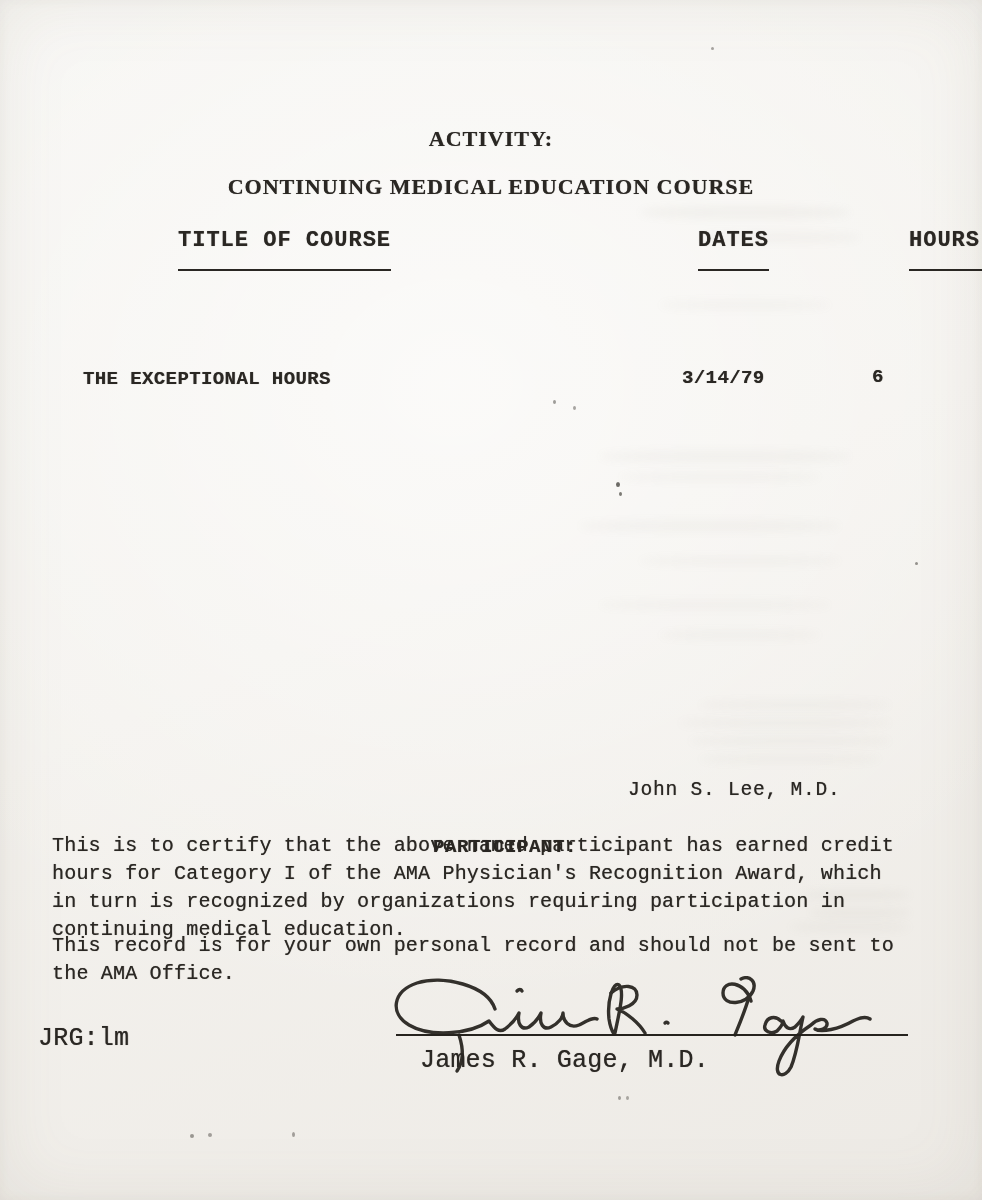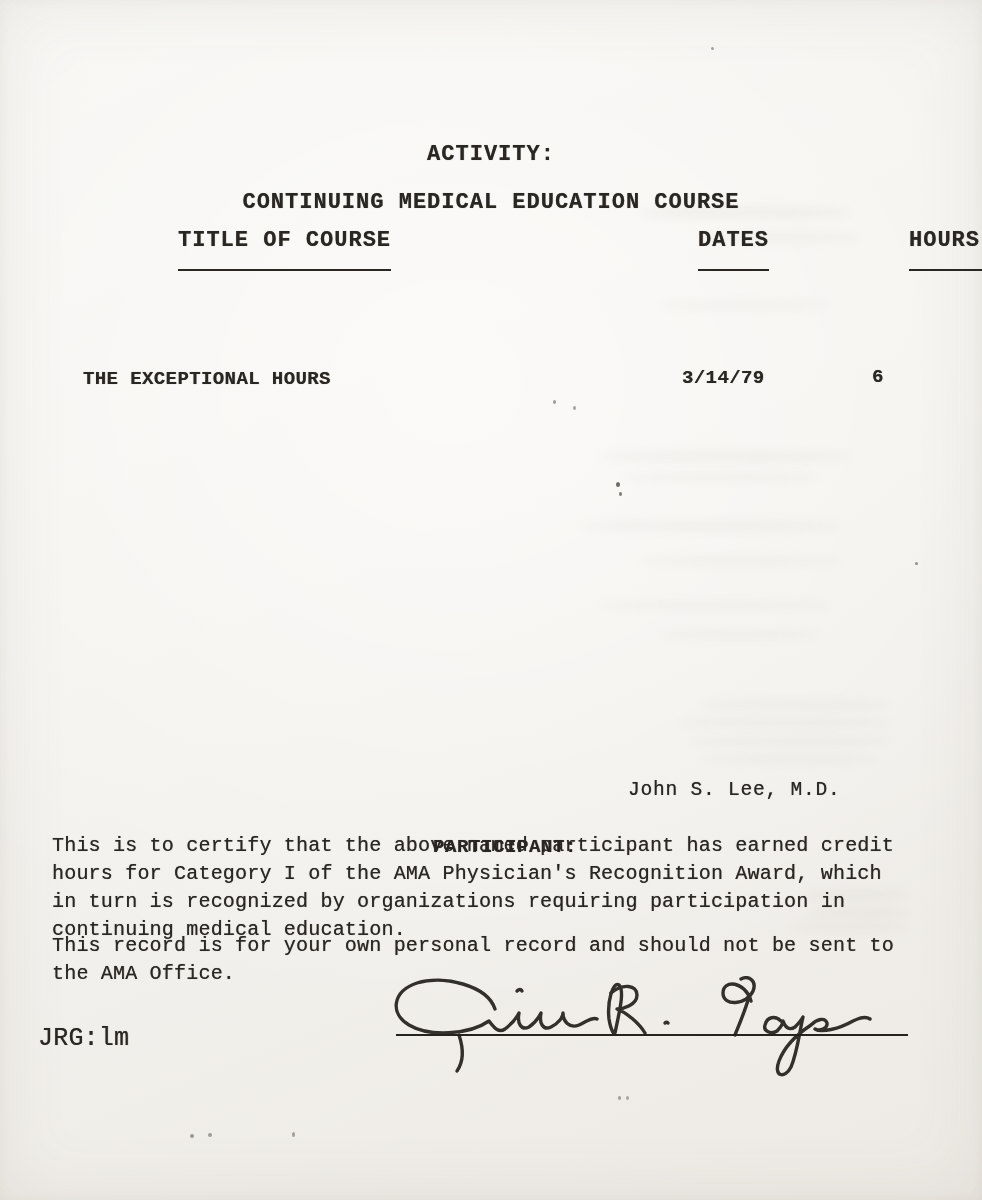--- a/index.html
+++ b/index.html
@@ -61,21 +61,21 @@
   <div class="speck" style="left:616px;top:482px;width:4px;height:5px;opacity:0.85;"></div>
   <div class="speck" style="left:619px;top:492px;width:3px;height:4px;opacity:0.75;"></div>
   <div class="speck" style="left:915px;top:562px;width:3px;height:3px;opacity:0.6;"></div>
   <div class="speck" style="left:190px;top:1134px;width:4px;height:4px;opacity:0.55;"></div>
   <div class="speck" style="left:208px;top:1133px;width:4px;height:4px;opacity:0.5;"></div>
   <div class="speck" style="left:292px;top:1132px;width:3px;height:5px;opacity:0.5;"></div>
   <div class="speck" style="left:618px;top:1096px;width:3px;height:4px;opacity:0.5;"></div>
   <div class="speck" style="left:626px;top:1096px;width:3px;height:4px;opacity:0.45;"></div>
 
 
-  <div class="abs center-block ink h-line" style="top:119px;">
+  <div class="abs center-block ink h-line" style="top:103px;font-family:Liberation Serif, serif;">
     <div>ACTIVITY:</div>
     <div>CONTINUING MEDICAL EDUCATION COURSE</div>
   </div>
 
   <div class="abs ink tbl-header" style="left:178px;top:228px;">
     <span class="u">TITLE OF COURSE</span>
   </div>
   <div class="abs ink tbl-header" style="left:698px;top:228px;">
     <span class="u">DATES</span>
   </div>
@@ -123,14 +123,15 @@
       <path d="M366,24 C362,38 356,52 352,62"></path>
 
       <path d="M398,48 C392,42 384,44 382,52 C380,58 388,62 394,58 C398,54 400,50 400,48
                C402,54 406,58 412,54 C418,48 420,44 420,44
                C416,62 414,80 408,94 C402,106 390,104 396,88 C402,72 416,60 428,52
                C434,46 442,44 444,50 C445,56 436,58 432,56
                C438,60 456,56 470,48 C478,44 484,44 487,46"></path>
     </g>
   </svg>
 
+  <div class="abs ink small-typed" style="left:420px;top:1038px;">James R. Gage, M.D.</div>
 
 </div>
 
 </body></html>

